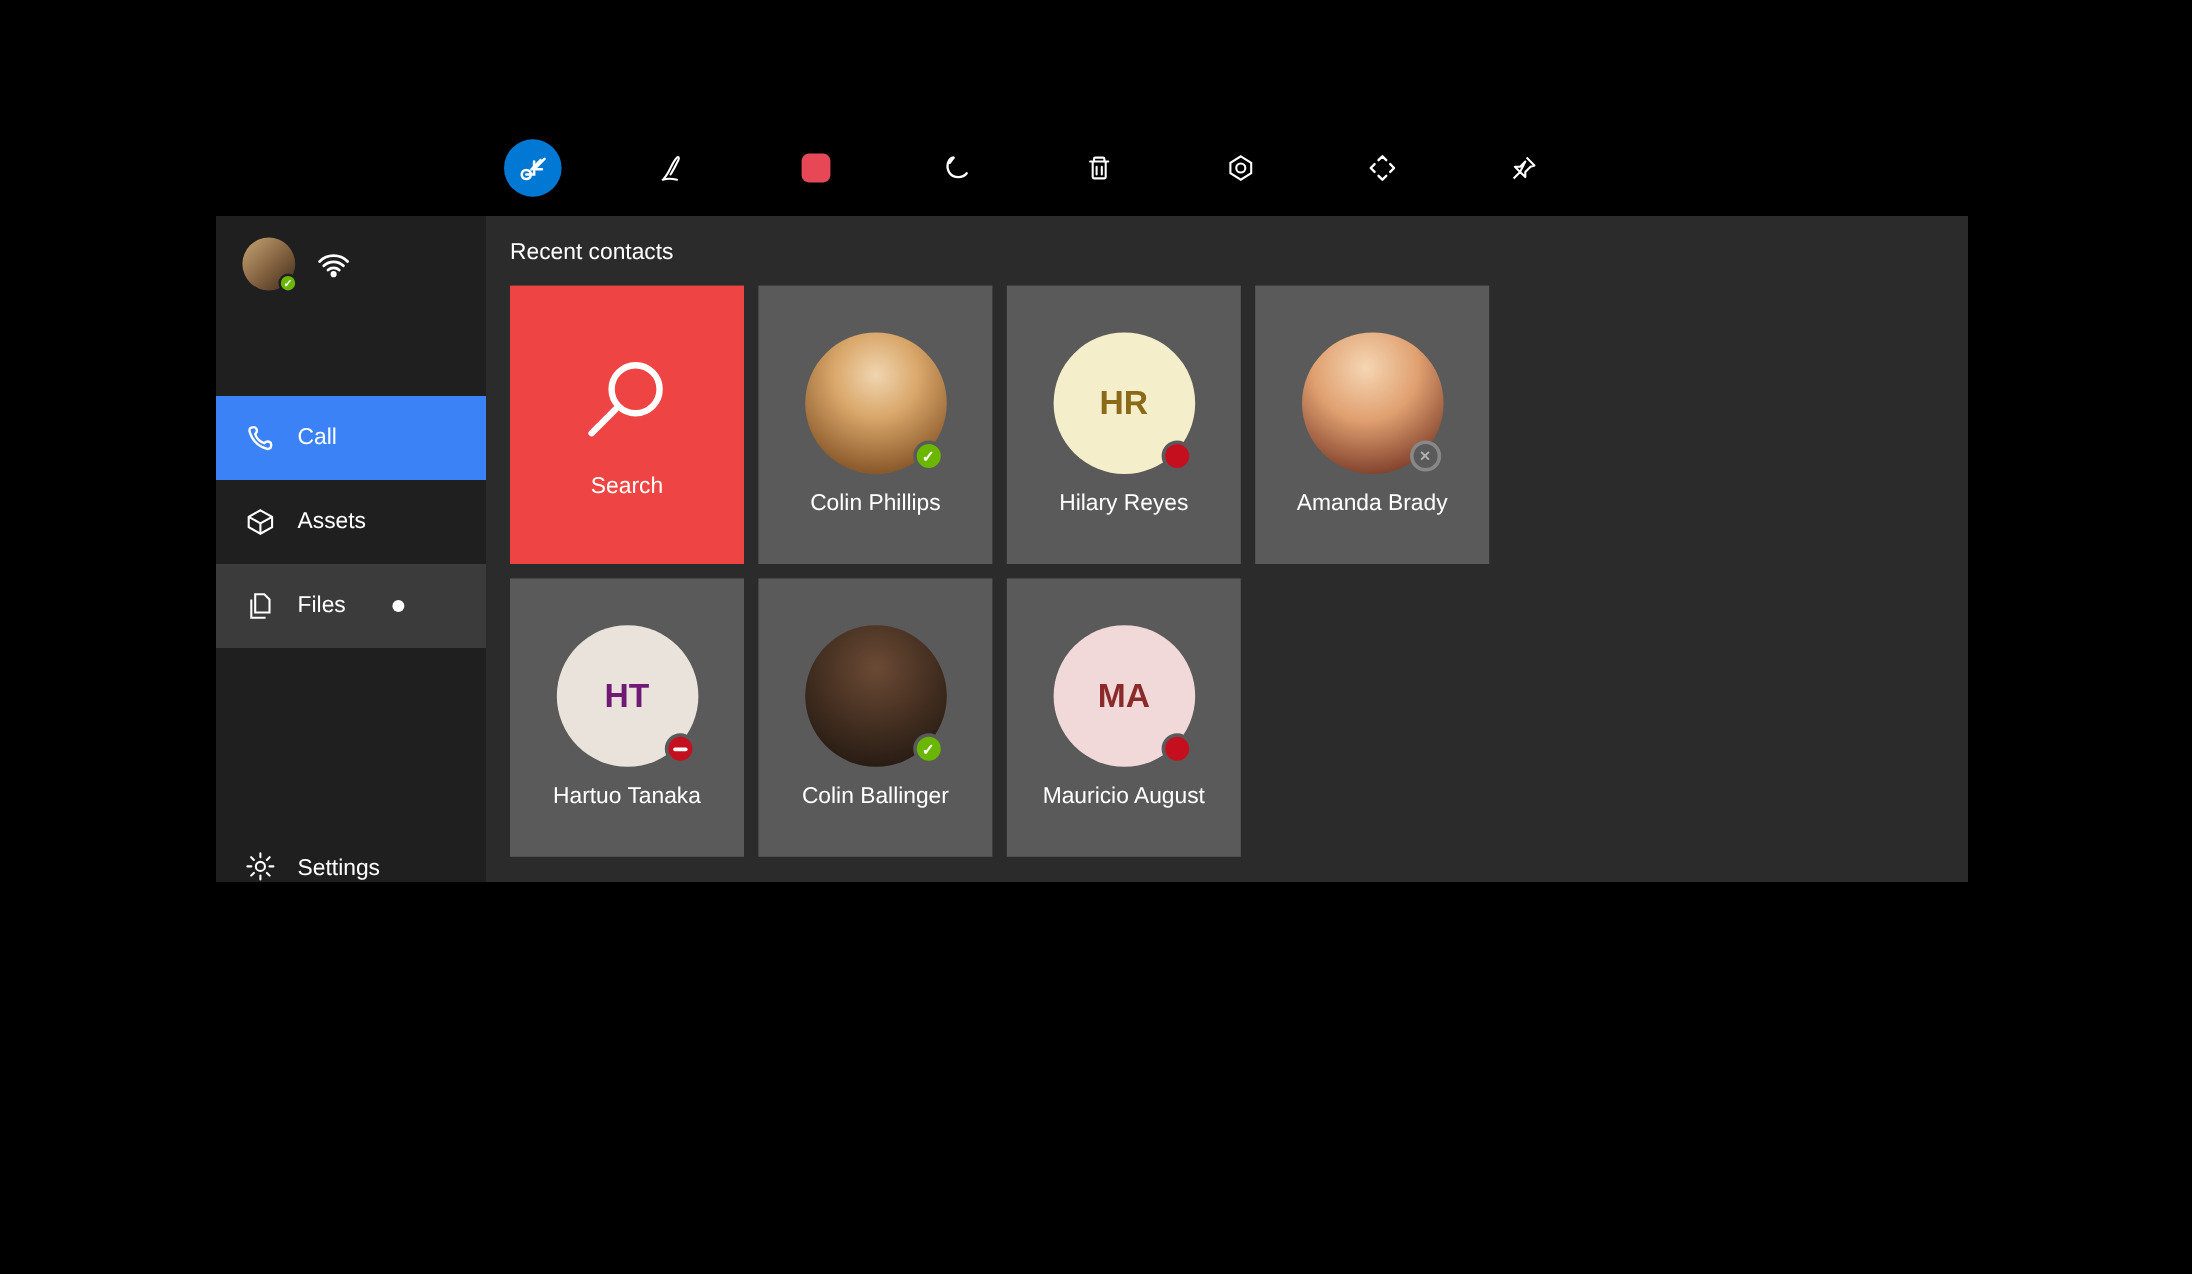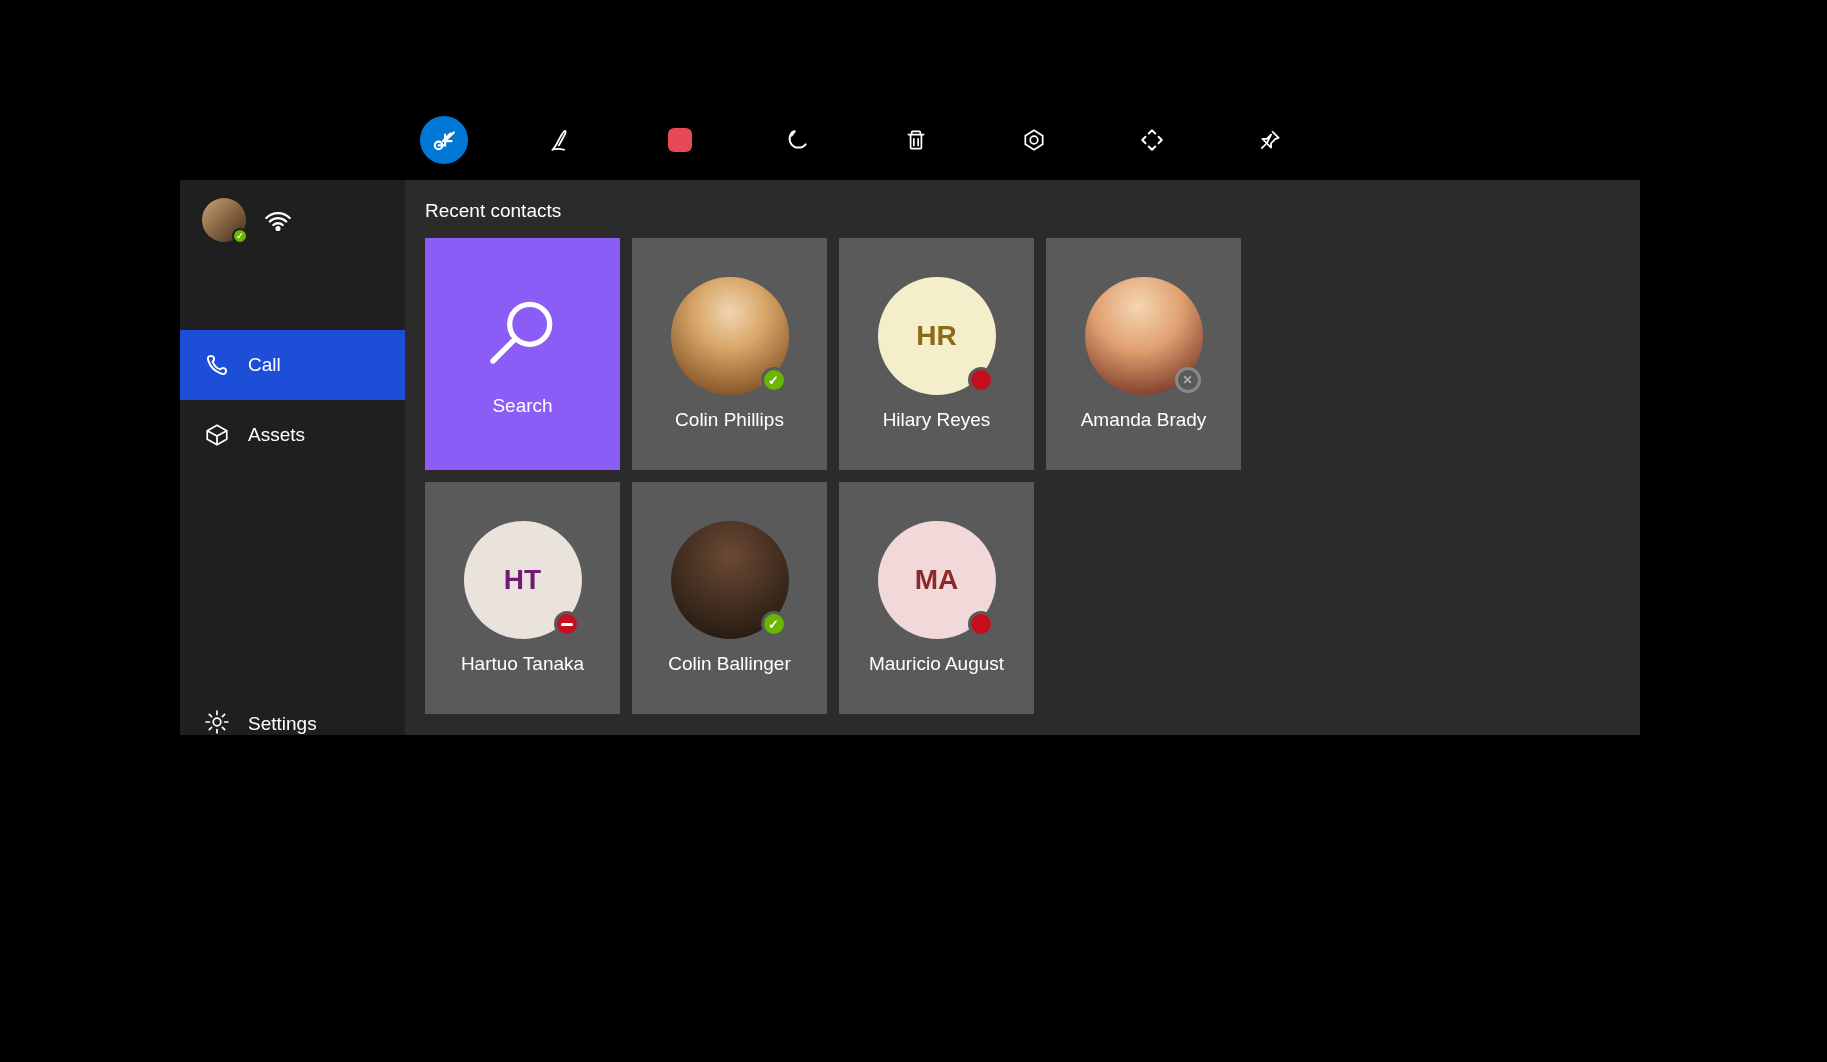--- a/index.html
+++ b/index.html
@@ -87,21 +87,21 @@
     height: 70px;
     display: flex;
     align-items: center;
     gap: 18px;
     padding-left: 24px;
     cursor: pointer;
     font-size: 19px;
     color: #fff;
     position: relative;
   }
-  .nav-item.selected { background: #1d4ed8; }
+  .nav-item.selected { background: #3b82f6; }
   .nav-item.highlight { background: #3b3b3b; }
   .nav-item svg { width: 26px; height: 26px; flex-shrink:0; }
   .nav-item .dot {
     width: 10px; height: 10px;
     background: #fff;
     border-radius: 50%;
     position: absolute;
     right: 68px;
     top: 50%;
     transform: translateY(-50%);
@@ -127,21 +127,21 @@
   }
   .tile {
     background: #5a5a5a;
     display: flex;
     flex-direction: column;
     align-items: center;
     justify-content: center;
     cursor: pointer;
     gap: 14px;
   }
-  .tile.search { background: #8b5cf6; gap: 24px; }
+  .tile.search { background: #ef4444; gap: 24px; }
   .tile .label {
     font-size: 19px;
     color: #fff;
     text-align: center;
   }
   .contact-avatar {
     width: 118px; height: 118px;
     border-radius: 50%;
     position: relative;
     display:flex;align-items:center;justify-content:center;
@@ -259,20 +259,28 @@
       </div>
 
       <div class="nav-item">
         <svg viewBox="0 0 24 24" fill="none" stroke="#fff" stroke-width="1.6">
           <path d="M12 3 L21 8 V16 L12 21 L3 16 V8 Z"></path>
           <path d="M3 8 L12 13 L21 8 M12 13 V21"></path>
         </svg>
         <span>Assets</span>
       </div>
 
+      <div class="nav-item highlight">
+        <svg viewBox="0 0 24 24" fill="none" stroke="#fff" stroke-width="1.6">
+          <path d="M8 3 H15 L19 7 V17 H8 Z"></path>
+          <path d="M5 7 V21 H16"></path>
+        </svg>
+        <span>Files</span>
+        <span class="dot"></span>
+      </div>
 
       <div class="nav-item nav-bottom">
         <svg viewBox="0 0 24 24" fill="none" stroke="#fff" stroke-width="1.6">
           <circle cx="12" cy="12" r="3.5"></circle>
           <path d="M12 2 V5 M12 19 V22 M4.9 4.9 L7 7 M17 17 L19.1 19.1 M2 12 H5 M19 12 H22 M4.9 19.1 L7 17 M17 7 L19.1 4.9" stroke-linecap="round"></path>
         </svg>
         <span>Settings</span>
       </div>
     </div>
 

